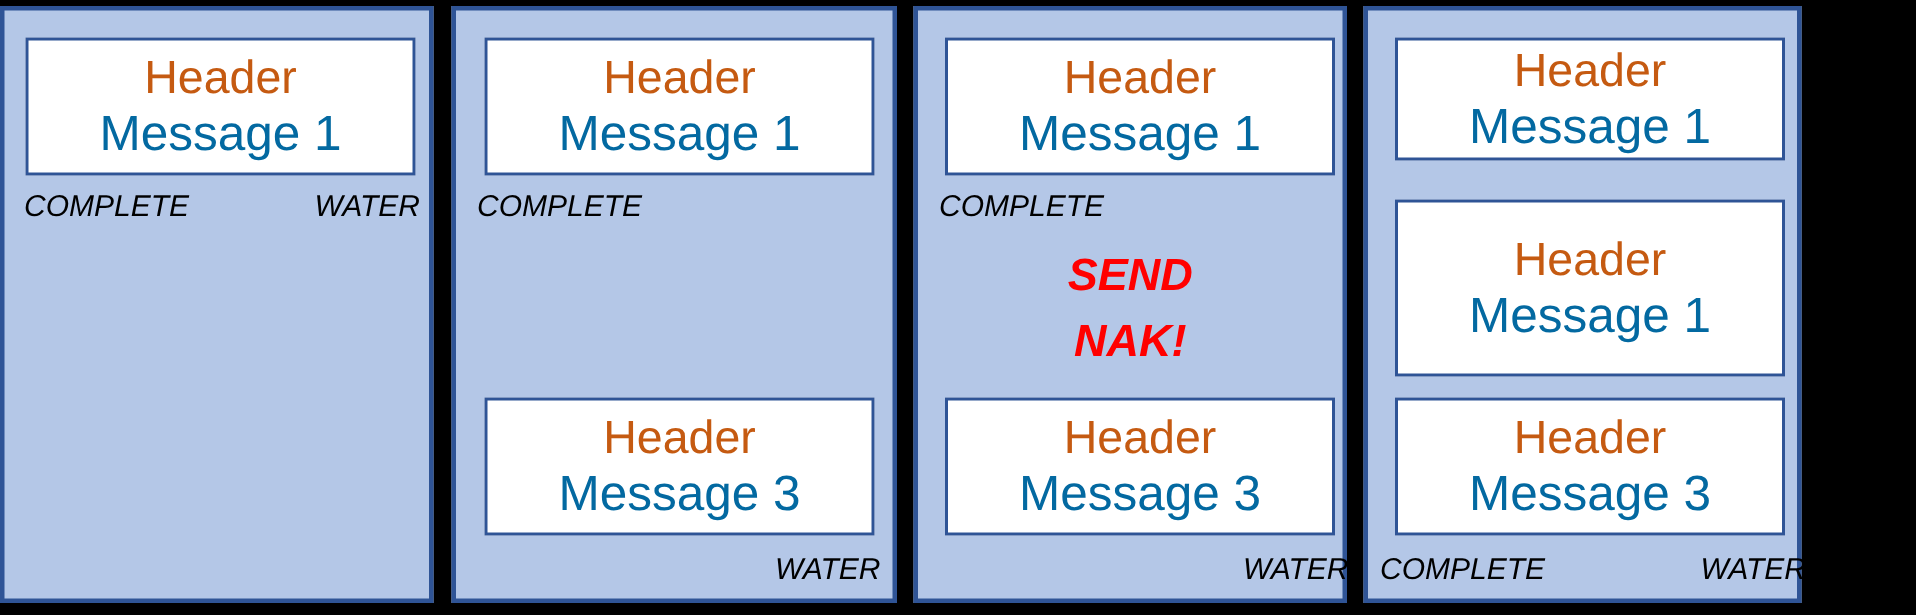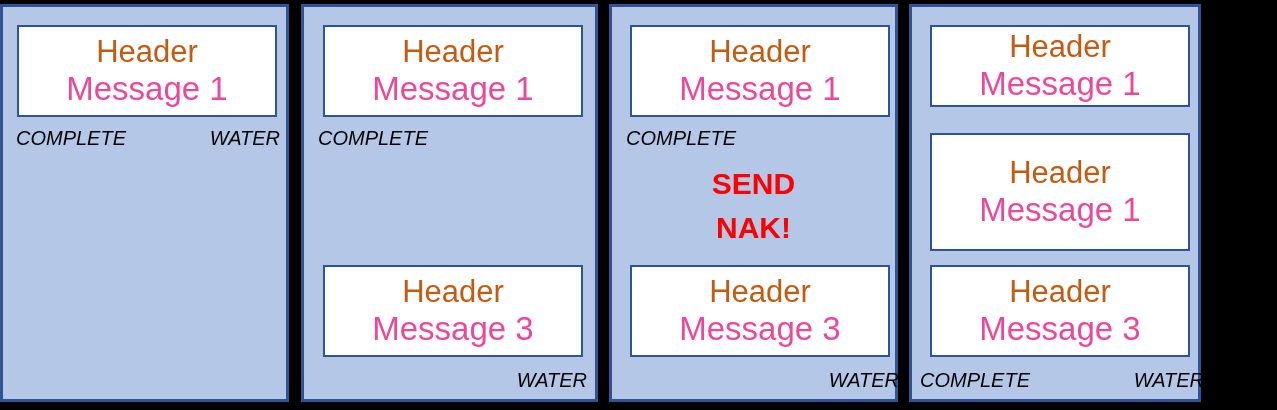--- a/index.html
+++ b/index.html
@@ -48,21 +48,21 @@
     justify-content: center;
   }
 
   .msg-header {
     color: #c55a11;
     font-size: 31px;
     line-height: 36px;
     letter-spacing: 0px;
   }
   .msg-body {
-    color: #ec4899;
+    color: #0369a1;
     font-size: 33px;
     line-height: 38px;
   }
 
   .tag {
     position: absolute;
     color: #000000;
     font-size: 20px;
     line-height: 22px;
     white-space: nowrap;
@@ -72,20 +72,21 @@
   .nak {
     position: absolute;
     color: #ff0000;
     font-weight: bold;
     font-size: 30px;
     line-height: 44px;
     text-align: center;
     white-space: pre-line;
     width: 100%;
     left: 0;
+    font-style: italic;
   }
 </style>
 </head>
 <body>
 
 <div id="stage">
 
   <div class="panel panel-0">
 
     <div class="msgbox" style="left:14px; top:18px; width:260px; height:92px;">

